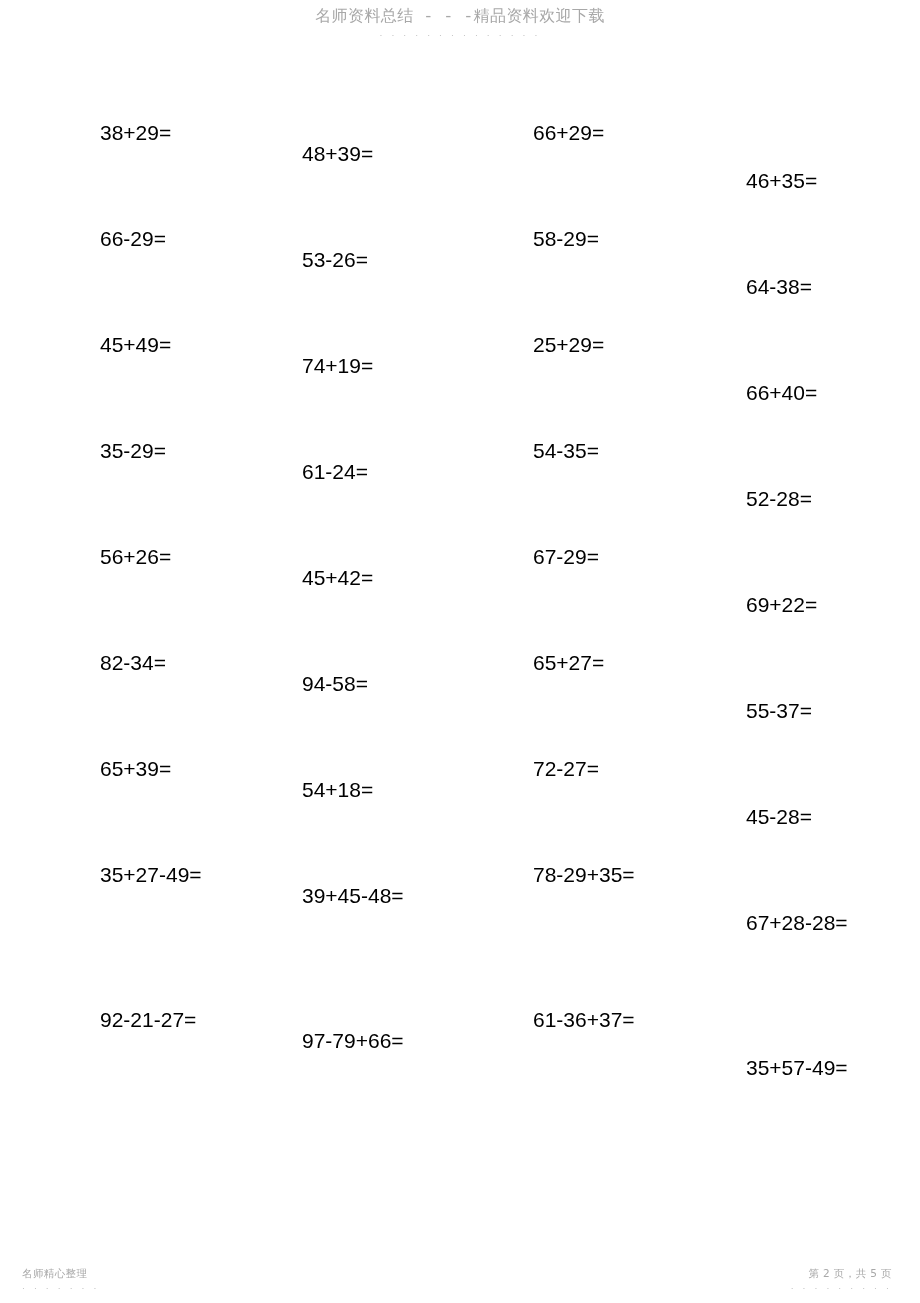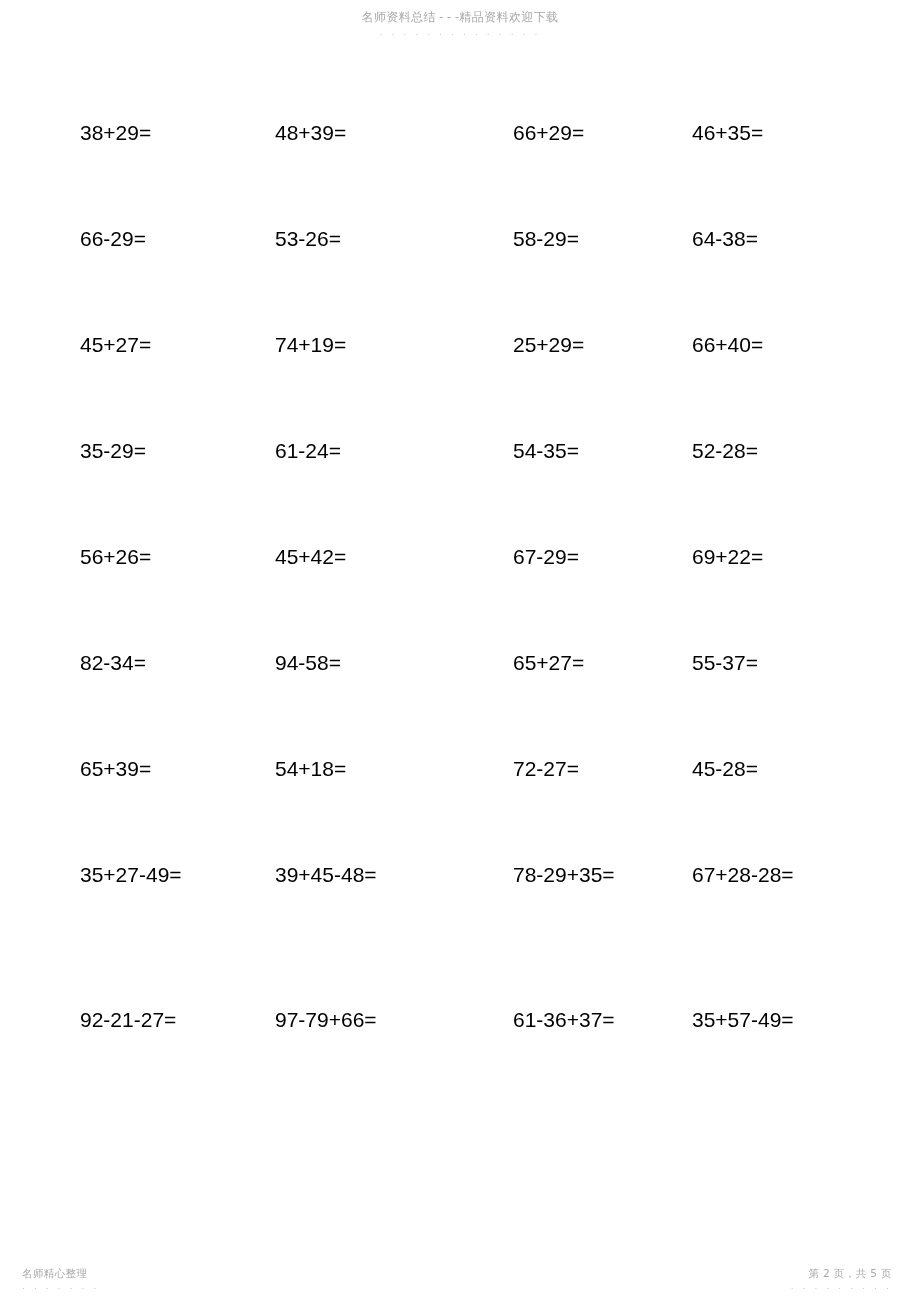--- a/index.html
+++ b/index.html
@@ -22,64 +22,65 @@
     position: absolute;
     top: 8px;
     left: 0;
     width: 920px;
     text-align: center;
     line-height: 1;
     user-select: none;
   }
   .header-watermark .wm-text {
     display: inline-block;
-    font-size: 12px;
+    font-size: 16px;
     color: #a8a8a8;
     letter-spacing: 0.4px;
     white-space: nowrap;
-    font-family: Liberation Serif, serif;
+    font-family: Liberation Mono, monospace;
   }
   .header-watermark .wm-dots {
     display: block;
     margin: 4px auto 0;
     font-size: 9px;
     color: #c2c2c2;
     letter-spacing: 3.1px;
     white-space: nowrap;
     font-family: "DejaVu Sans", sans-serif;
   }
 
   
   .worksheet {
     position: absolute;
     top: 120px;
     left: 0;
     width: 920px;
+    padding-left: 20px;
   }
   .problem-row {
     position: relative;
     width: 920px;
     height: 106px;
   }
   .problem-row.wide {
     height: 145px;
   }
   .problem-cell {
     position: absolute;
     top: 0;
     font-size: 21px;
     color: #000000;
     line-height: 26px;
     white-space: nowrap;
     letter-spacing: 0px;
   }
   .col-0 { left: 80px; }
-  .col-1 { left: 275px; }
+  .col-1 { left: 282px; margin-top: 21px; }
   .col-2 { left: 513px; }
-  .col-3 { left: 692px; }
+  .col-3 { left: 726px; margin-top: 48px; }
 
   
   .footer {
     position: absolute;
     bottom: 6px;
     left: 0;
     width: 892px;
     height: 40px;
   }
   .footer-left {
@@ -128,21 +129,21 @@
       <div class="problem-cell col-2">66+29=</div>
       <div class="problem-cell col-3">46+35=</div>
     </div>
     <div class="problem-row">
       <div class="problem-cell col-0">66-29=</div>
       <div class="problem-cell col-1">53-26=</div>
       <div class="problem-cell col-2">58-29=</div>
       <div class="problem-cell col-3">64-38=</div>
     </div>
     <div class="problem-row">
-      <div class="problem-cell col-0">45+27=</div>
+      <div class="problem-cell col-0">45+49=</div>
       <div class="problem-cell col-1">74+19=</div>
       <div class="problem-cell col-2">25+29=</div>
       <div class="problem-cell col-3">66+40=</div>
     </div>
     <div class="problem-row">
       <div class="problem-cell col-0">35-29=</div>
       <div class="problem-cell col-1">61-24=</div>
       <div class="problem-cell col-2">54-35=</div>
       <div class="problem-cell col-3">52-28=</div>
     </div>

